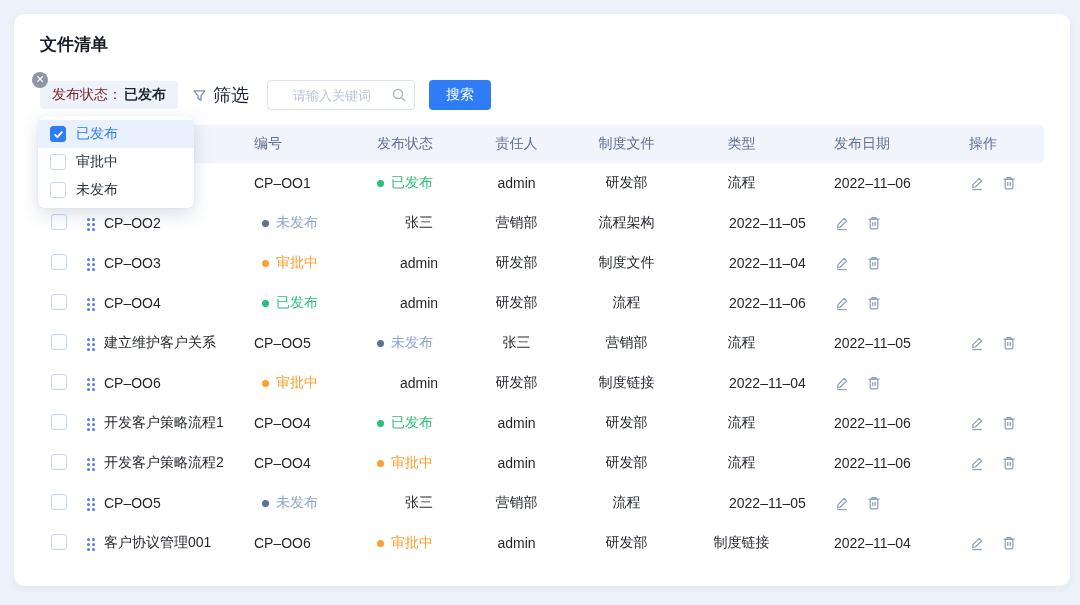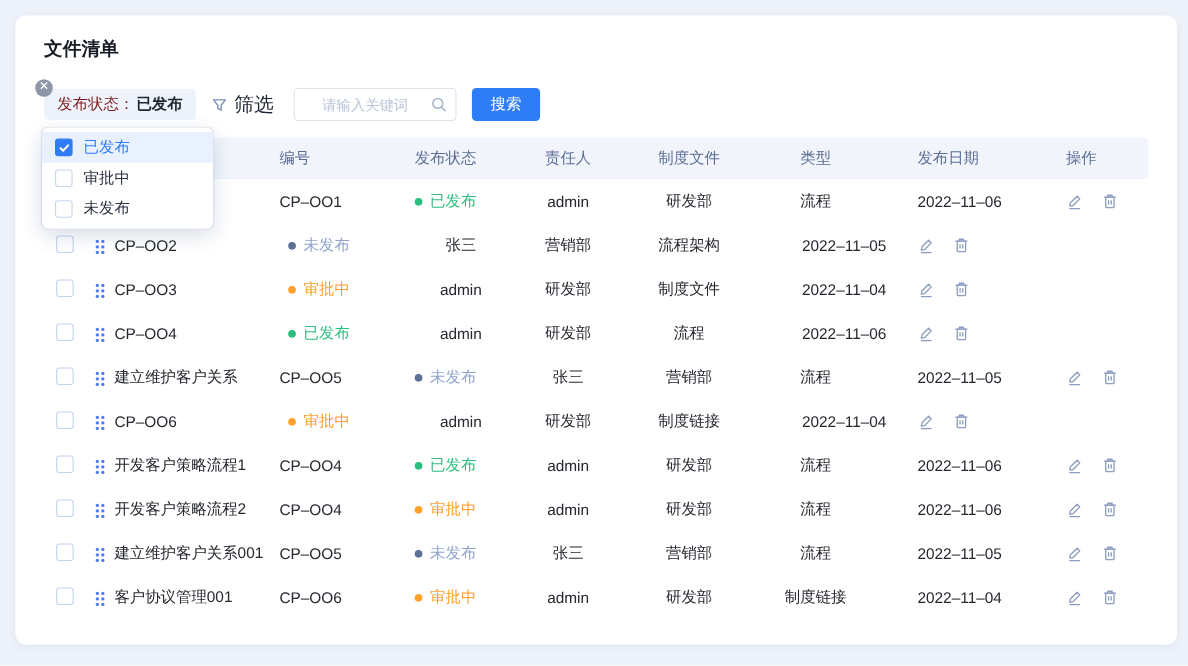--- a/index.html
+++ b/index.html
@@ -464,21 +464,20 @@
   <div class="trow">
     <div class="cell c-center"><span class="rcb"></span></div>
     <div class="cell c-center"><span class="drag">
               <i></i>
               <i></i>
               <i></i>
               <i></i>
               <i></i>
               <i></i>
             </span></div>
-    <div class="cell r-name">建立维护客户关系001</div>
     <div class="cell r-code">CP–OO5</div>
     <div class="cell status">
       <span class="dot" style="background: rgb(94, 113, 149);"></span>
       <span class="stxt" style="color: rgb(142, 163, 205);">未发布</span>
     </div>
     <div class="cell c-center r-owner">张三</div>
     <div class="cell c-center r-dept">营销部</div>
     <div class="cell c-center r-type">流程</div>
     <div class="cell date r-date">2022–11–05</div>
     <div class="cell actions">

